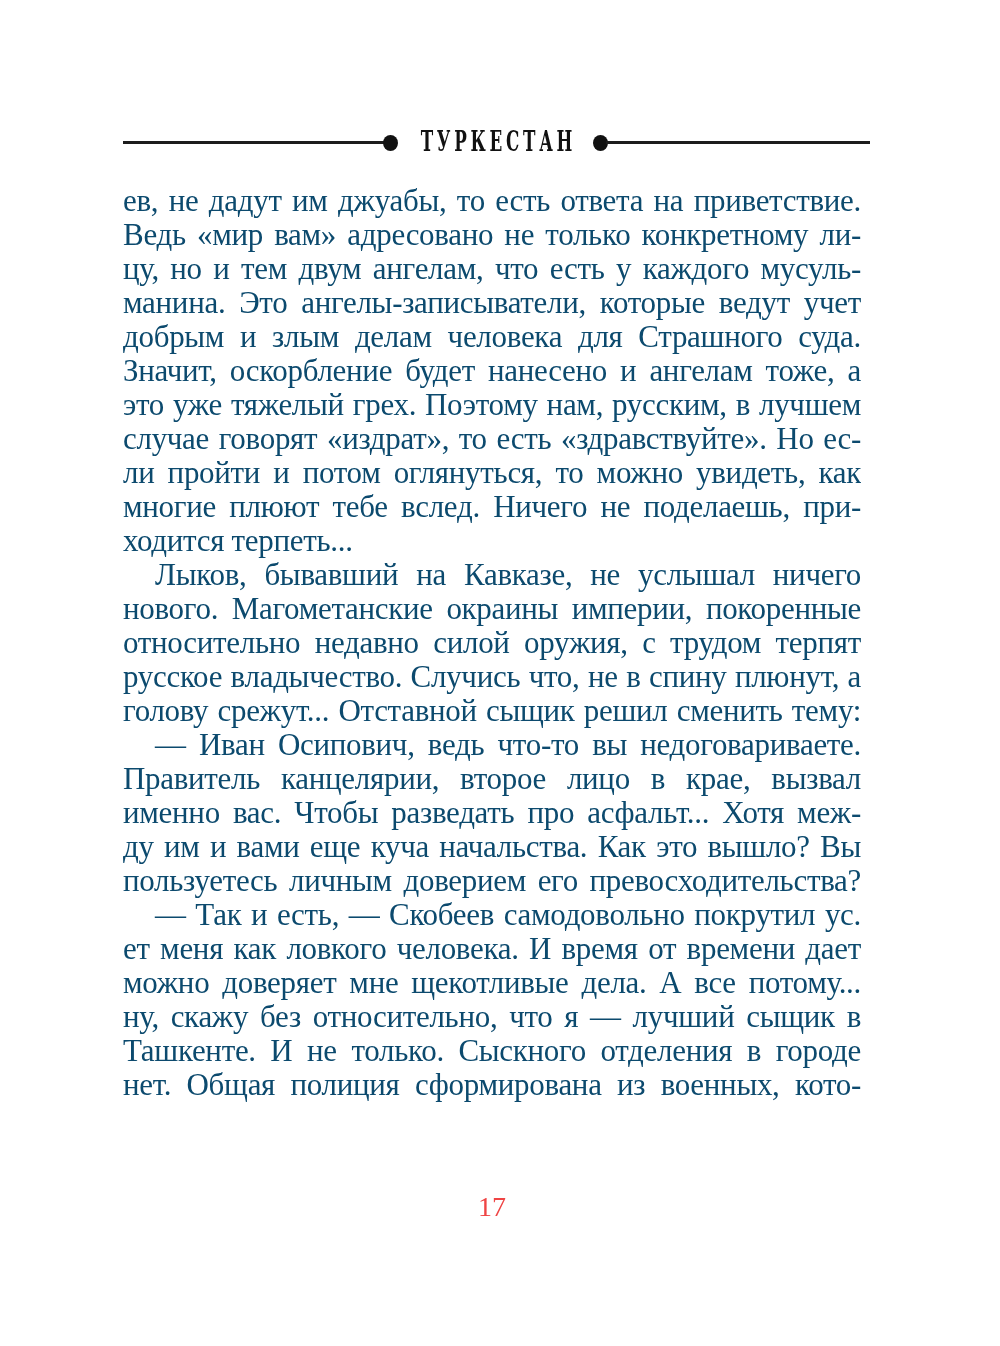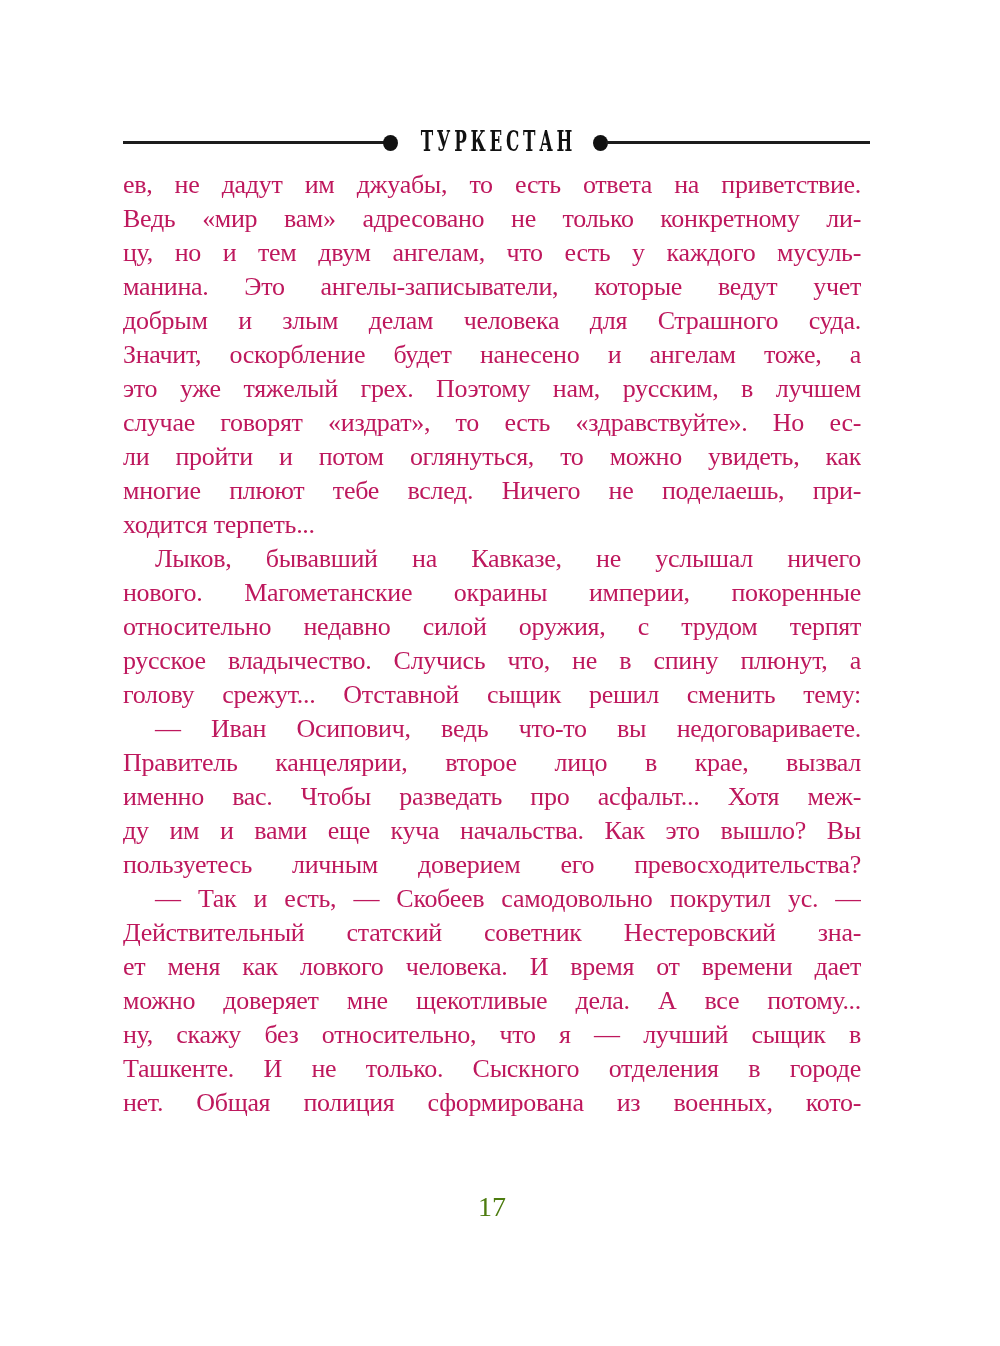--- a/index.html
+++ b/index.html
@@ -59,47 +59,47 @@
     transform: scaleX(0.62) scaleY(1.02);
     transform-origin: center;
     color: #111111;
     white-space: nowrap;
   }
 
   
   .body-text {
     position: absolute;
     left: 105px;
-    top: 168px;
+    top: 184px;
     width: 738px;
-    font-size: 26px;
+    font-size: 31px;
     line-height: 34px;
     letter-spacing: -0.3px;
-    color: #be185d;
+    color: #0c4a6e;
   }
   .line {
     height: 34px;
     overflow: hidden;
     text-align: justify;
     text-align-last: justify;
     white-space: normal;
   }
   .line.no-just { text-align-last: left; }
   .line.indent  { padding-left: 32px; }
 
   
   .page-number {
     position: absolute;
     left: 105px;
     top: 1190px;
     width: 738px;
     text-align: center;
     font-size: 28px;
     line-height: 34px;
-    color: #4d7c0f;
+    color: #ef4444;
   }
 </style>
 </head>
 <body>
 
 <div class="page">
 
   <div class="chapter-header">
     <div class="hrule left"></div>
     <div class="hdot left"></div>
@@ -124,21 +124,20 @@
       <div class="line">нового. Магометанские окраины империи, покоренные</div>
       <div class="line">относительно недавно силой оружия, с трудом терпят</div>
       <div class="line">русское владычество. Случись что, не в спину плюнут, а</div>
       <div class="line">голову срежут... Отставной сыщик решил сменить тему:</div>
       <div class="line indent">— Иван Осипович, ведь что-то вы недоговариваете.</div>
       <div class="line">Правитель канцелярии, второе лицо в крае, вызвал</div>
       <div class="line">именно вас. Чтобы разведать про асфальт... Хотя меж-</div>
       <div class="line">ду им и вами еще куча начальства. Как это вышло? Вы</div>
       <div class="line">пользуетесь личным доверием его превосходительства?</div>
       <div class="line indent">— Так и есть, — Скобеев самодовольно покрутил ус. —</div>
-      <div class="line">Действительный статский советник Нестеровский зна-</div>
       <div class="line">ет меня как ловкого человека. И время от времени дает</div>
       <div class="line">можно доверяет мне щекотливые дела. А все потому...</div>
       <div class="line">ну, скажу без относительно, что я — лучший сыщик в</div>
       <div class="line">Ташкенте. И не только. Сыскного отделения в городе</div>
       <div class="line">нет. Общая полиция сформирована из военных, кото-</div>
     </div>
 
   <div class="page-number">17</div>
 
 </div>

